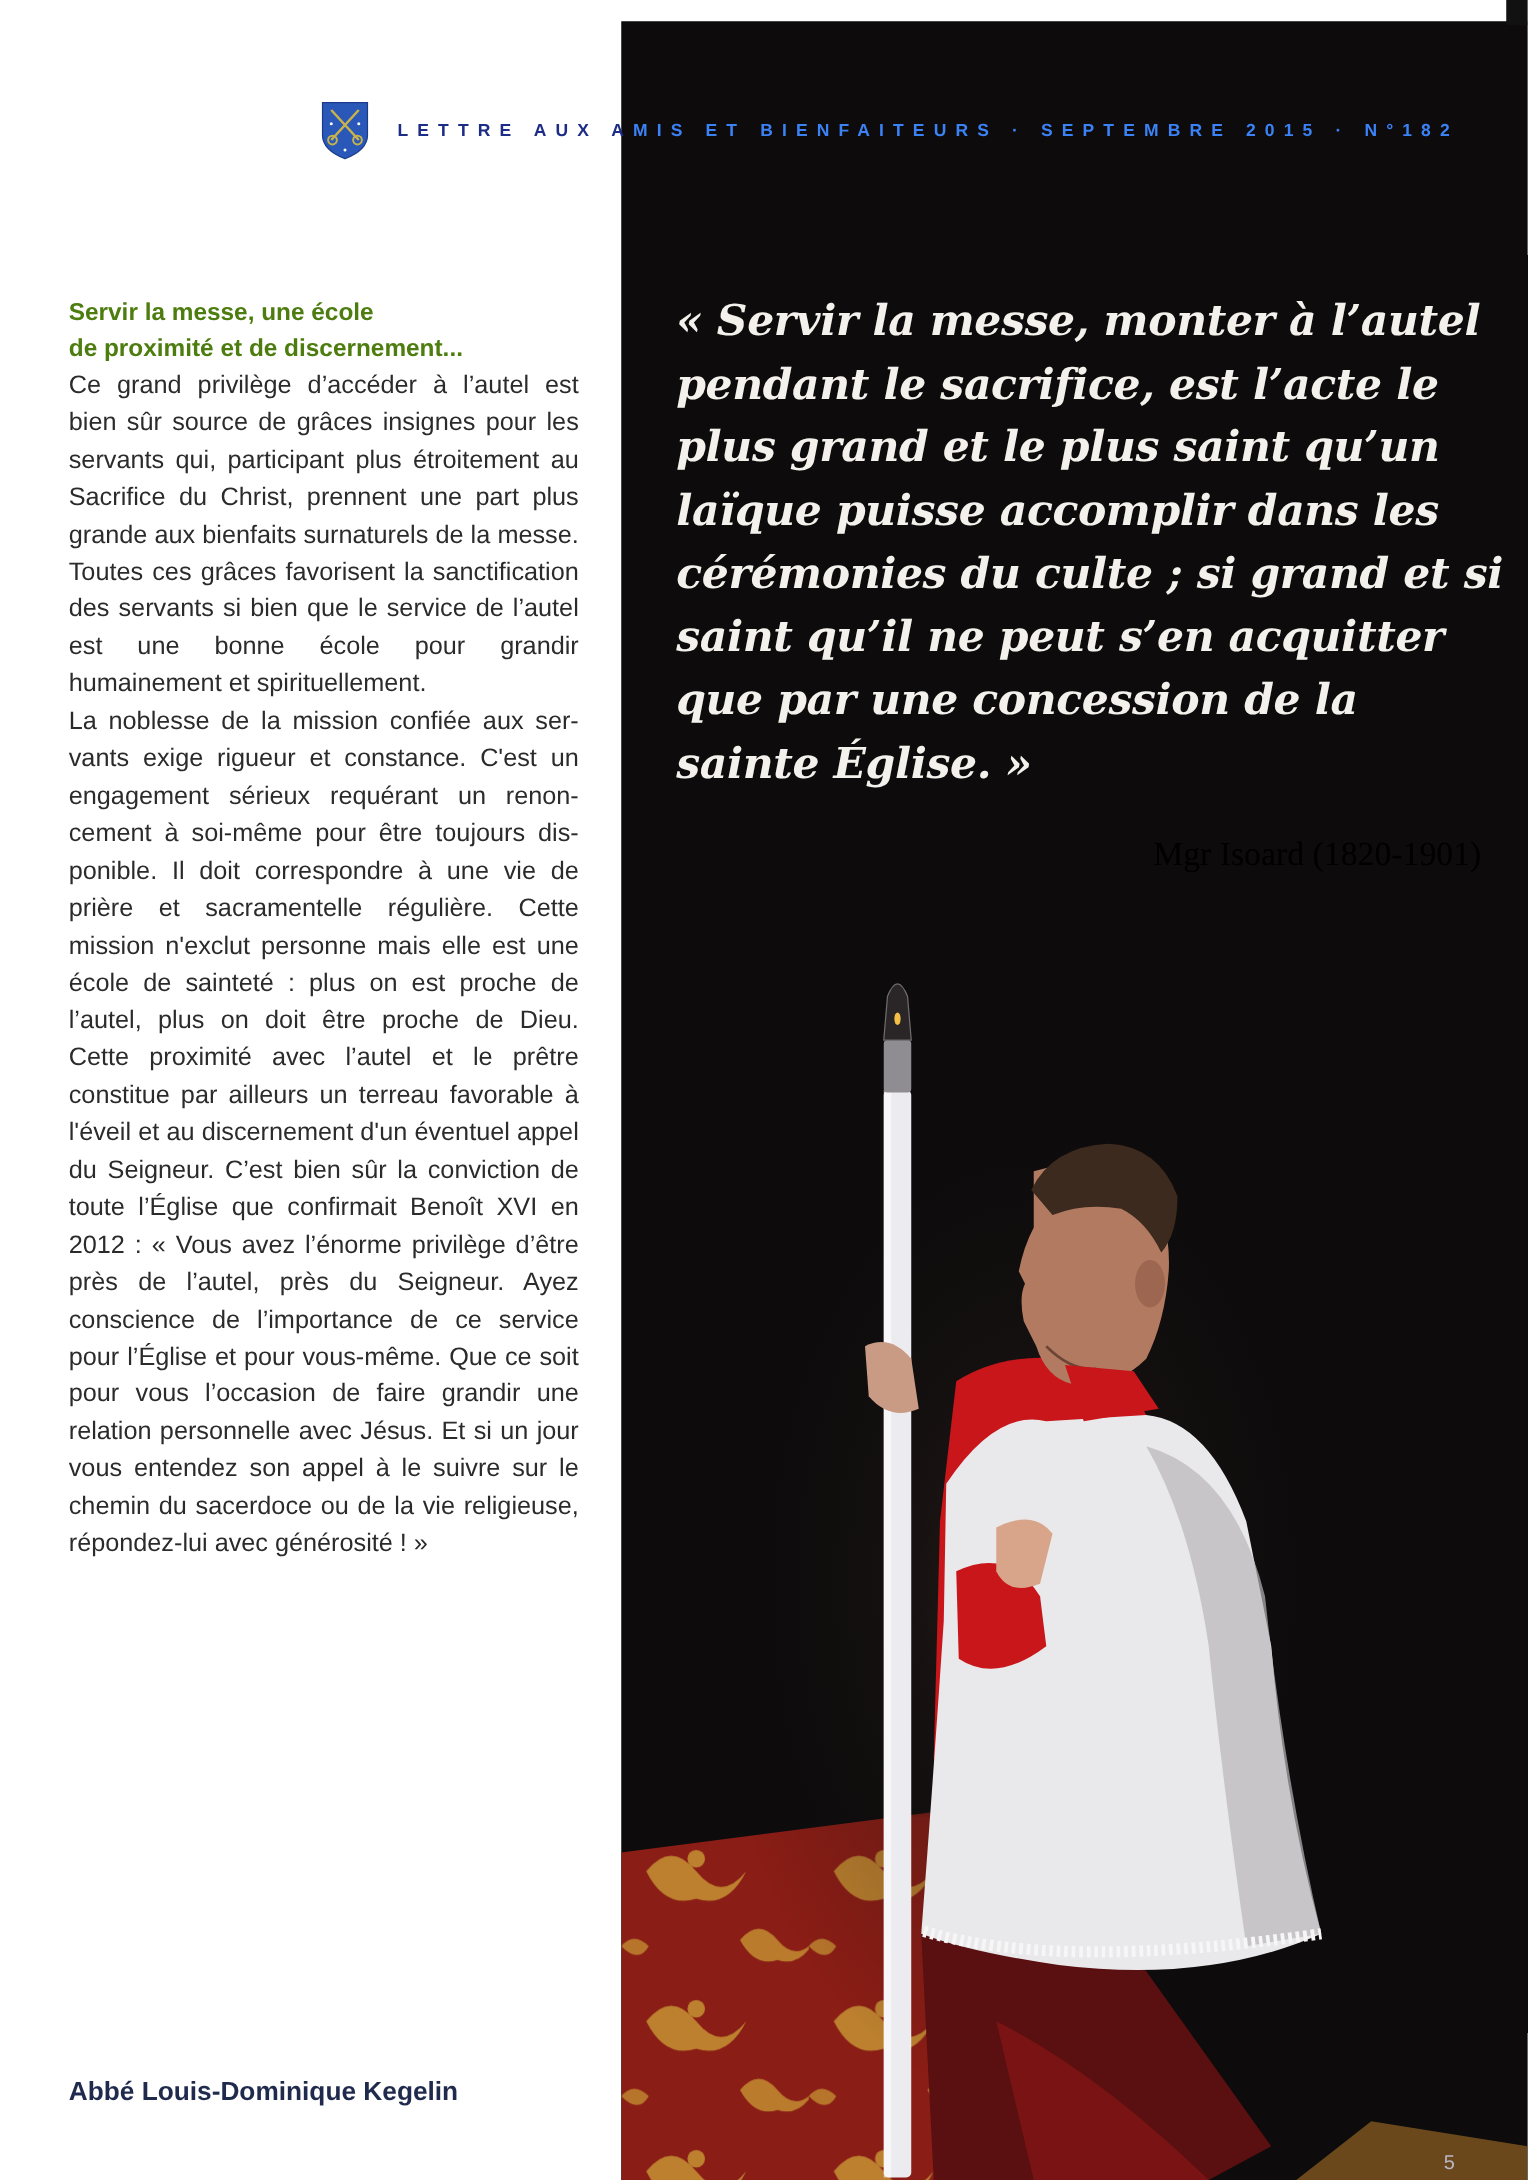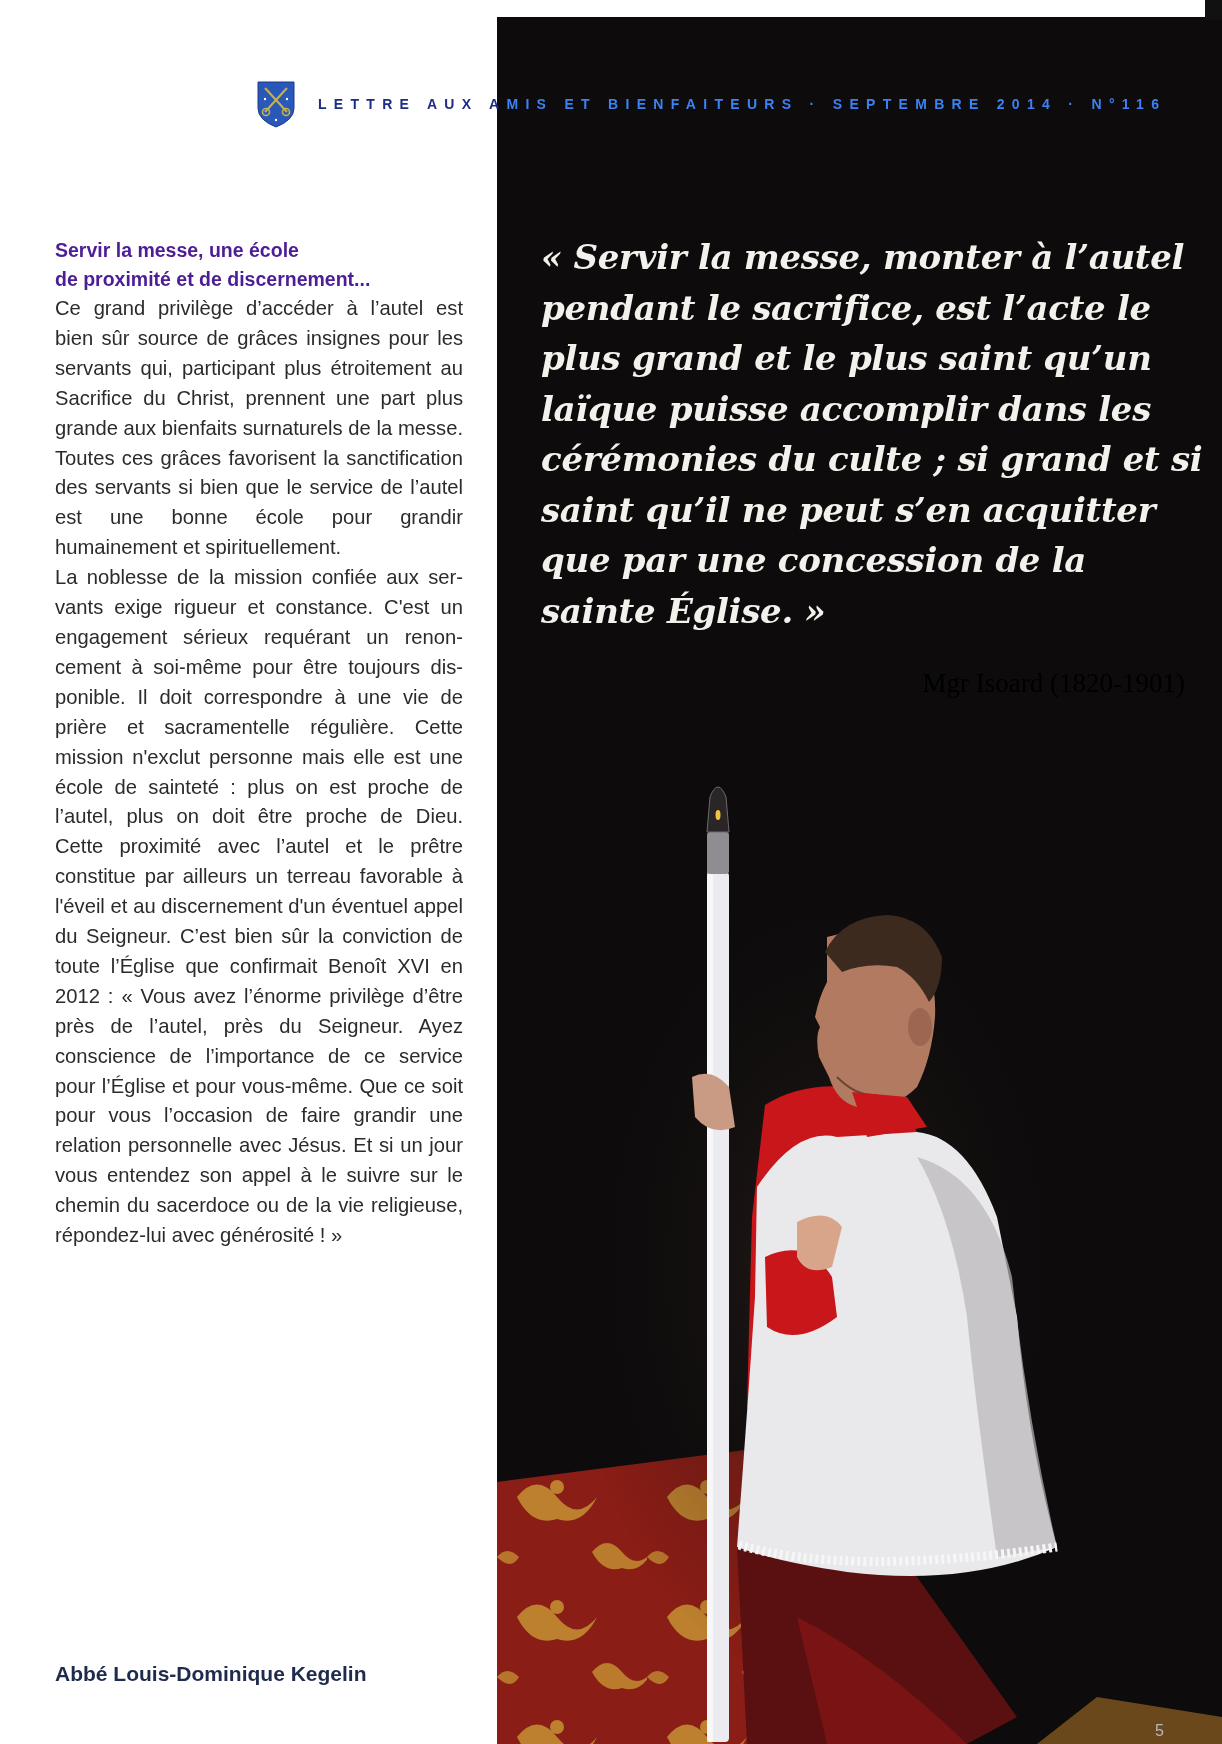--- a/index.html
+++ b/index.html
@@ -27,21 +27,21 @@
   }
   .header-text .on-dark { color: #3b82f6; }
 
   
   .col {
     position: absolute; left: 55px; top: 236px; width: 408px;
     font-family: "Liberation Sans", sans-serif; font-size: 20.2px; line-height: 29.9px;
     color: #2b2b2b; text-align: justify; hyphens: manual;
   }
   .col h2 {
-    margin: 0; font-size: 19.5px; line-height: 29px; color: #4c1d95; font-weight: 700;
+    margin: 0; font-size: 19.5px; line-height: 29px; color: #4d7c0f; font-weight: 700;
     text-align: left;
   }
   .col p { margin: 0; }
   .col .gap { height: 30px; }
   .end-mark {
     display: inline-block; width: 14px; height: 14px; background: #dcbc55;
     vertical-align: -1px; margin-left: 4px;
   }
   .signature {
     position: absolute; left: 55px; top: 1662px; width: 400px; text-align: left;
@@ -136,23 +136,23 @@
   <path d="M8 8 L30 32 M30 8 L8 32" stroke="#c8b24a" stroke-width="2"></path>
   <circle cx="9" cy="32" r="3.5" fill="none" stroke="#c8b24a" stroke-width="1.6"></circle>
   <circle cx="29" cy="32" r="3.5" fill="none" stroke="#c8b24a" stroke-width="1.6"></circle>
   <circle cx="8" cy="19" r="1.2" fill="#fff"></circle>
   <circle cx="30" cy="19" r="1.2" fill="#fff"></circle>
   <circle cx="19" cy="40" r="1.2" fill="#fff"></circle>
 </svg>
 <div class="header-text">
   <span>LETTRE AUX A</span><span class="on-dark">MIS ET BIENFAITEURS</span>
   <span class="on-dark">·</span>
-  <span class="on-dark">SEPTEMBRE 2014</span>
+  <span class="on-dark">SEPTEMBRE 2015</span>
   <span class="on-dark">·</span>
-  <span class="on-dark">N°116</span>
+  <span class="on-dark">N°182</span>
 </div>
 
 <div class="col">
   <h2>
     <span>Servir la messe, une école</span><br>
     <span>de proximité et de discernement...</span>
   </h2>
   <p>Ce grand privilège d’accéder à l’autel est bien sûr source de grâces insignes pour les servants qui, participant plus étroite­ment au Sacrifice du Christ, prennent une part plus grande aux bienfaits surnaturels de la messe. Toutes ces grâces favorisent la sanctification des servants si bien que le service de l’autel est une bonne école pour grandir humainement et spirituelle­ment.</p>
   <p>La noblesse de la mission confiée aux ser­vants exige rigueur et constance. C'est un engagement sérieux requérant un renon­cement à soi-même pour être toujours dis­ponible. Il doit correspondre à une vie de prière et sacramentelle régulière. Cette mission n'exclut personne mais elle est une école de sainteté : plus on est proche de l’autel, plus on doit être proche de Dieu. Cette proximité avec l’autel et le prêtre constitue par ailleurs un terreau favorable à l'éveil et au discernement d'un éventuel appel du Seigneur. C’est bien sûr la con­viction de toute l’Église que confirmait Benoît XVI en 2012 : « Vous avez l’énorme privilège d’être près de l’autel, près du Seigneur. Ayez conscience de l’importan­ce de ce service pour l’Église et pour vous-même. Que ce soit pour vous l’occasion de faire grandir une relation personnelle avec Jésus. Et si un jour vous entendez son appel à le suivre sur le chemin du sa­cerdoce ou de la vie religieuse, répondez-lui avec générosité ! »</p>
   <div class="gap"></div>

